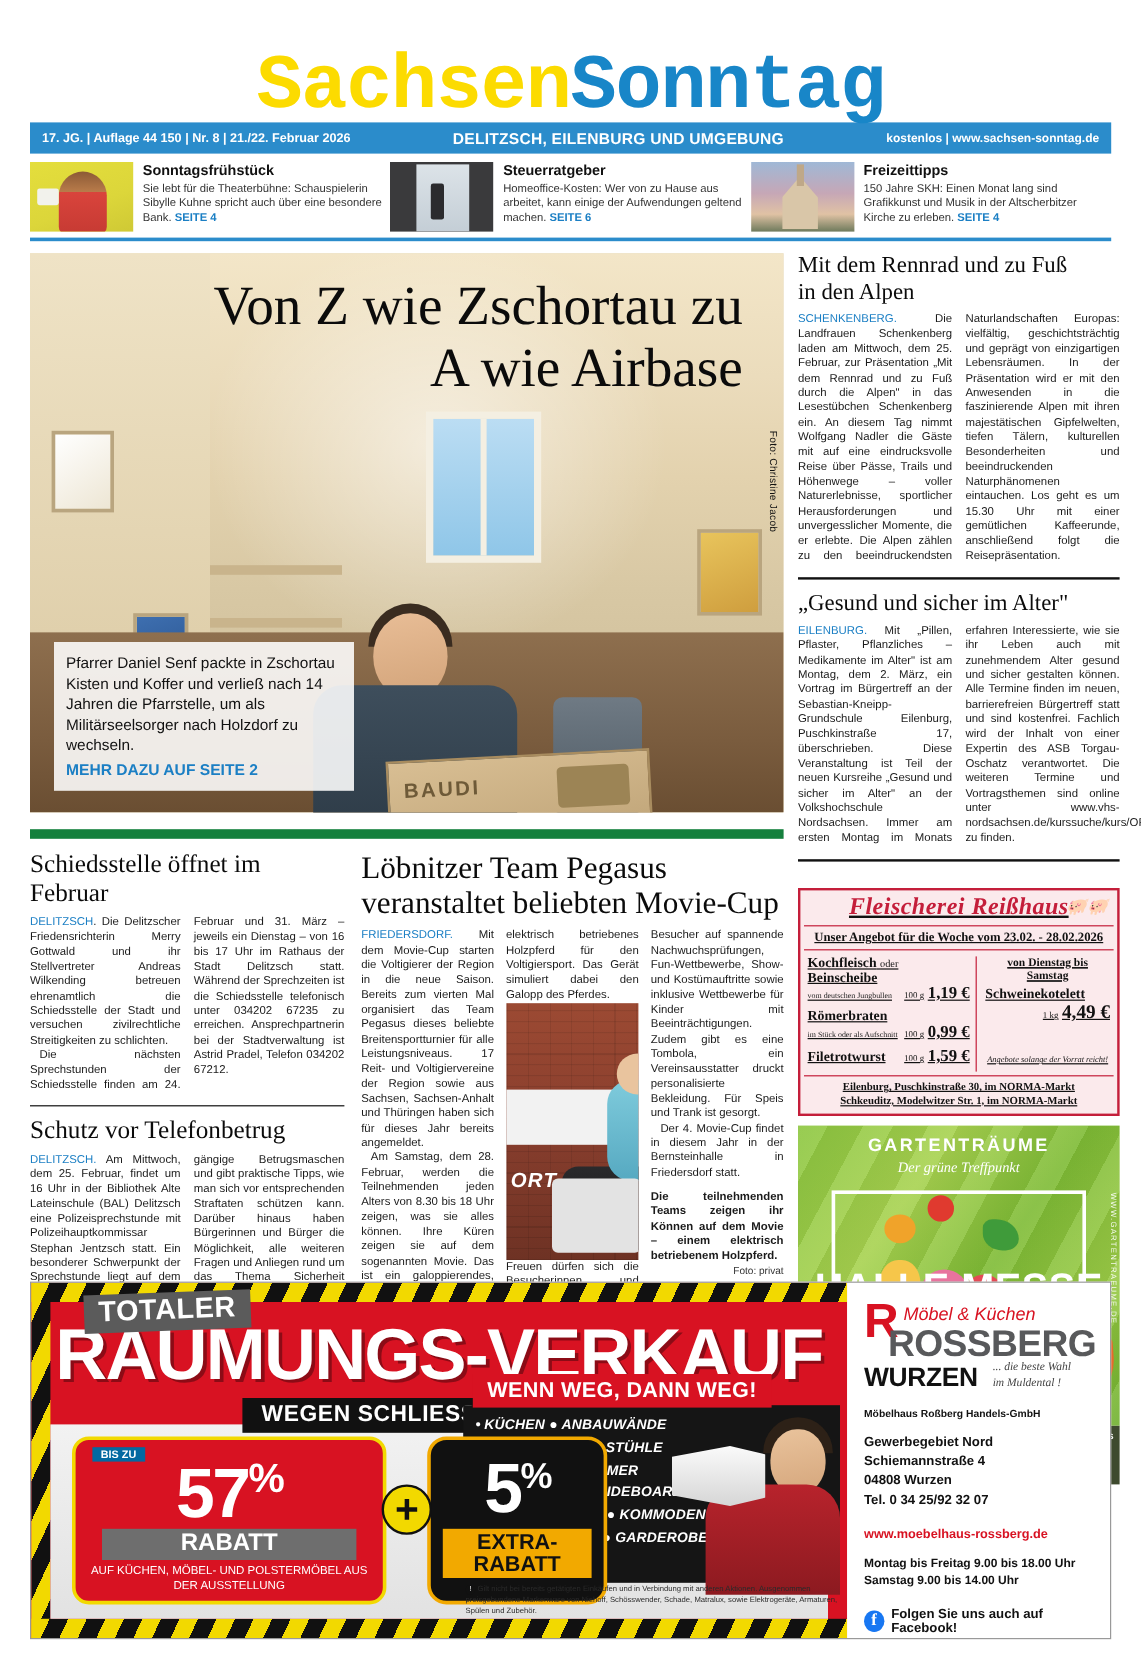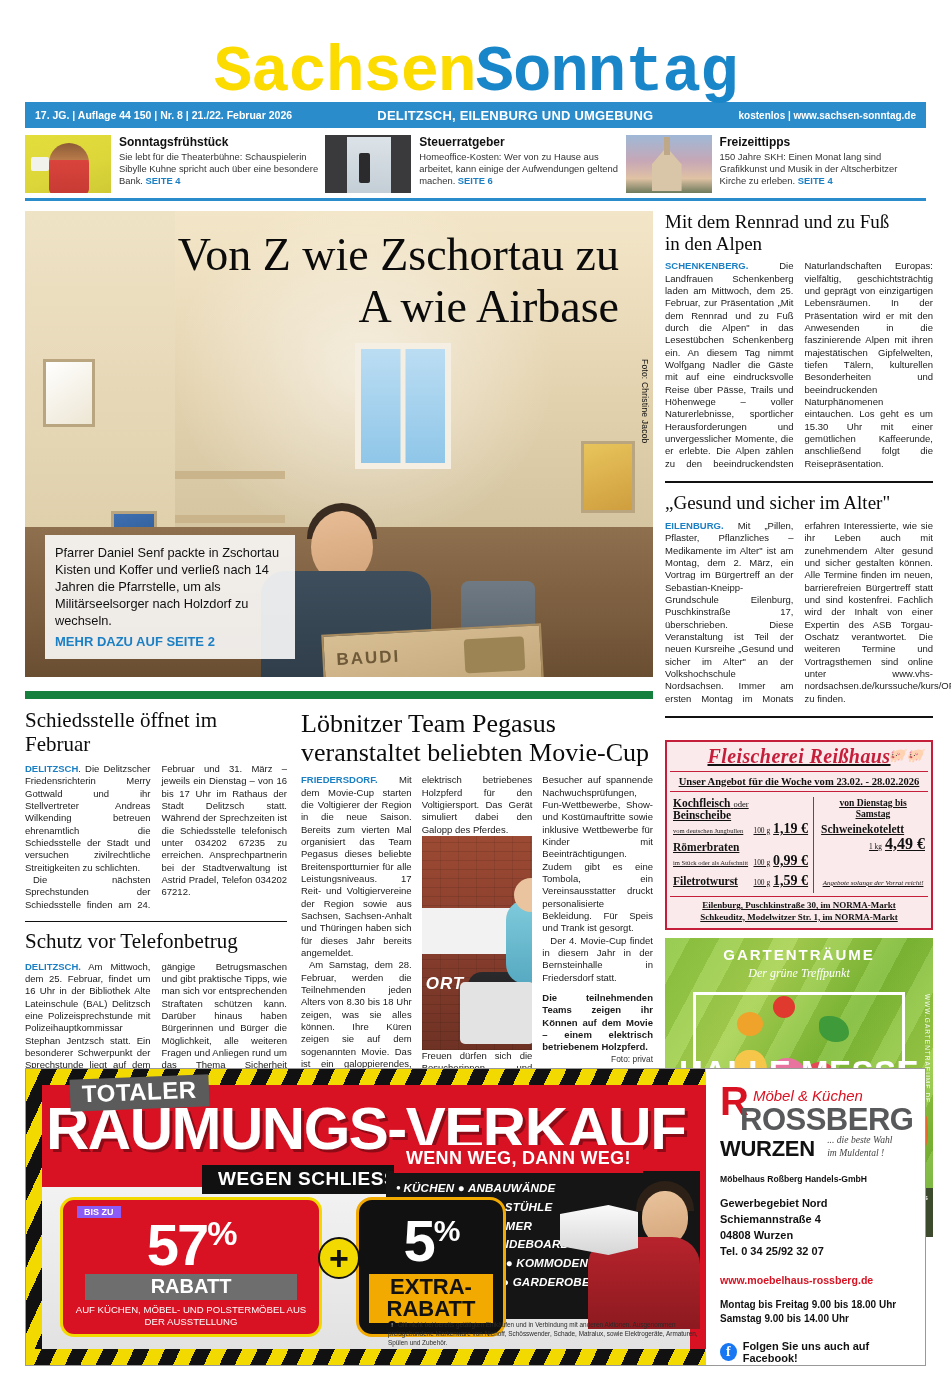--- a/index.html
+++ b/index.html
@@ -170,21 +170,21 @@
   .art-head {
     font-family:"Liberation Serif", serif; font-size: 21px; line-height:1.12;
     font-weight: normal; color:#0B0B0B; margin-bottom: 7px;
   }
   .art-head.big { font-size: 26px; }
   .cols2 { column-count: 2; column-gap: 11px; }
   .cols3 { column-count: 3; column-gap: 10px; }
   .body-txt { font-size: 9.5px; line-height: 1.3; text-align: justify; color:#1a1a1a; hyphens: auto; }
   .body-txt p { margin-bottom: 0; text-indent: 8px; }
   .body-txt p:first-child { text-indent: 0; }
-  .dateline { color:#1B7FC4; font-weight: bold; }
+  .dateline { color:#1B7FC4; font-weight: normal; }
   .divider { border-top: 2px solid #111; margin: 11px 0 9px; }
   .divider-thin { border-top: 1px solid #111; margin: 10px 0 8px; }
 
   .movie-photo {
     width: 100%; height: 214px; background:#8A3F2E; position:relative; overflow:hidden;
     background: linear-gradient(180deg,#9C4A33 0%, #8A3F2E 45%, #6E3224 100%);
     font-style: italic;
   }
   .movie-photo .wall-tex {
     position:absolute; inset:0;
@@ -324,38 +324,38 @@
   }
   .ad-white-panel {
     position:absolute; left:16px; top:118px; right:16px; bottom:16px;
     background: linear-gradient(180deg,#F2F2F2,#E2E2E2);
   }
   .discount-card {
     position:absolute; left:34px; top:128px; width: 262px; height: 140px;
     background:#D81222; border: 3px solid #F2D900; border-radius: 14px; z-index:5;
     color:#fff; text-align:center;
   }
-  .dc-bis { position:absolute; left:14px; top:6px; background:#8b5cf6; color:#fff; font-size:9px; font-weight:bold; padding:1px 7px; }
+  .dc-bis { position:absolute; left:14px; top:6px; background:#0369a1; color:#fff; font-size:9px; font-weight:bold; padding:1px 7px; }
   .dc-num { font-size: 58px; font-weight:bold; line-height: 1; padding-top: 16px; letter-spacing:-2px; }
   .dc-num sup { font-size: 34px; vertical-align: super; line-height:0; }
   .dc-rabatt { background:#6E6E6E; color:#fff; font-weight:bold; font-size:20px; margin: 0 22px; padding:1px 0 2px; }
   .dc-sub { font-size: 9.6px; margin-top:4px; line-height:1.25; padding: 0 12px; }
   .plus-badge {
     position:absolute; left: 292px; top: 168px; width: 42px; height: 42px; border-radius:50%;
     background:#F2D900; border:2px solid #111; z-index:7;
     display:flex; align-items:center; justify-content:center;
     font-size: 34px; font-weight:bold; color:#111; line-height:1;
   }
   .extra-card {
     position:absolute; left: 330px; top: 128px; width: 150px; height: 140px;
     background:#111; border: 3px solid #F2A900; border-radius: 16px; z-index:5; text-align:center;
   }
   .ec-num { color:#fff; font-size: 58px; font-weight:bold; line-height:1; padding-top: 12px; letter-spacing:-2px; }
   .ec-num sup { font-size: 30px; vertical-align: super; line-height: 0;}
-  .ec-rabatt { background:#F2A900; color:#111; font-weight:bold; font-size:22px; margin: 4px 10px 0; padding: 2px 0 3px; line-height:1.0; }
+  .ec-rabatt { background:#F2A900; color:#111; font-weight:bold; font-size:18px; margin: 4px 10px 0; padding: 2px 0 3px; line-height:1.0; }
   .wenn-weg {
     position:absolute; left: 368px; top: 76px; background:#D81222; color:#fff;
     font-weight:bold; font-size: 18px; padding: 3px 12px 4px; z-index:6; letter-spacing:.3px;
   }
   .list-panel {
     position:absolute; left: 360px; top: 102px; right: 6px; bottom: 46px;
     background:#151515; z-index:4; padding: 8px 10px;
   }
   .list-panel ul { list-style:none; }
   .list-panel li {

